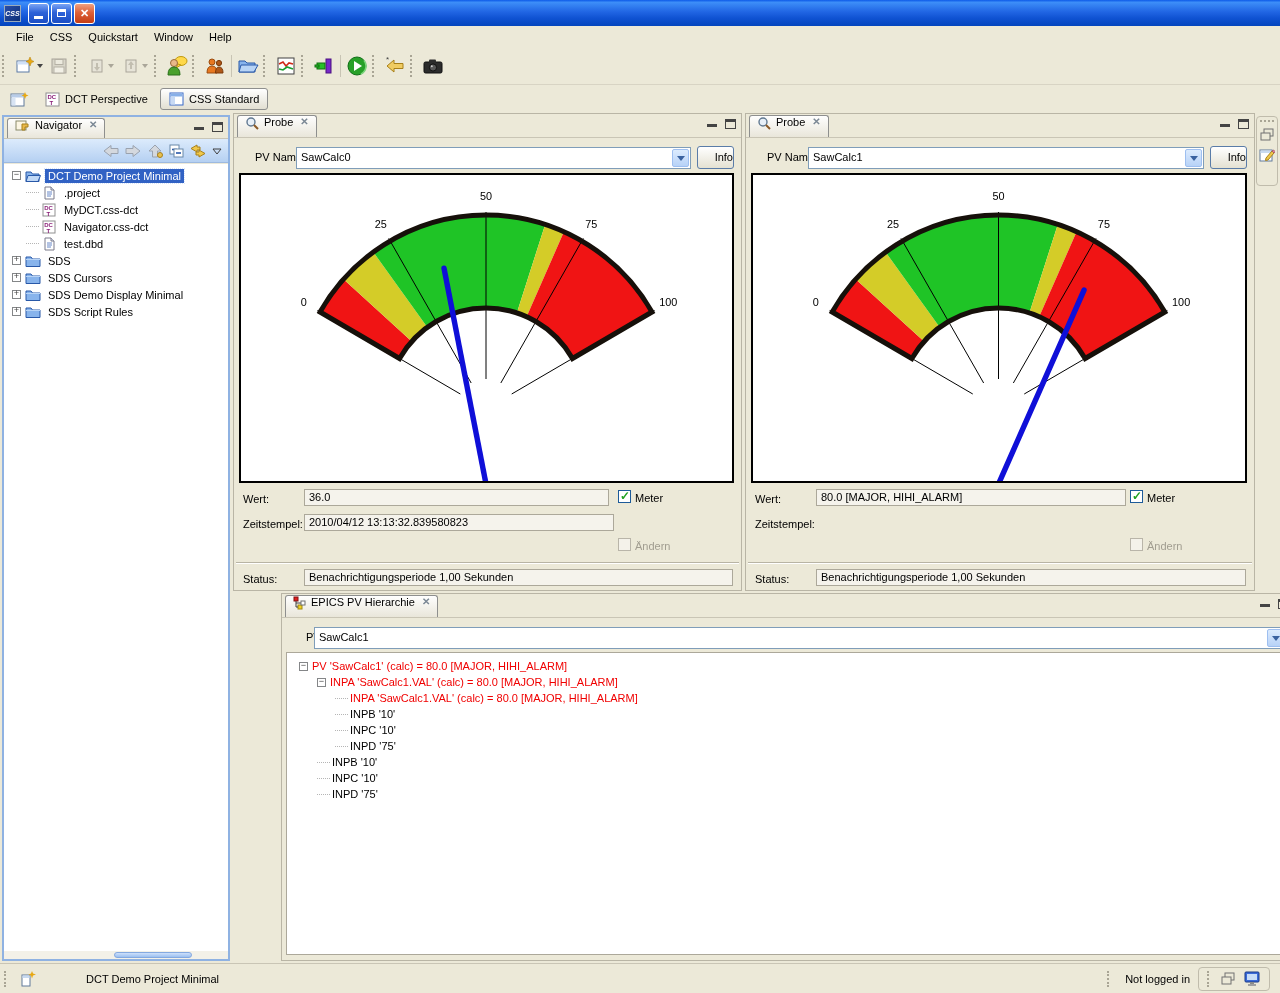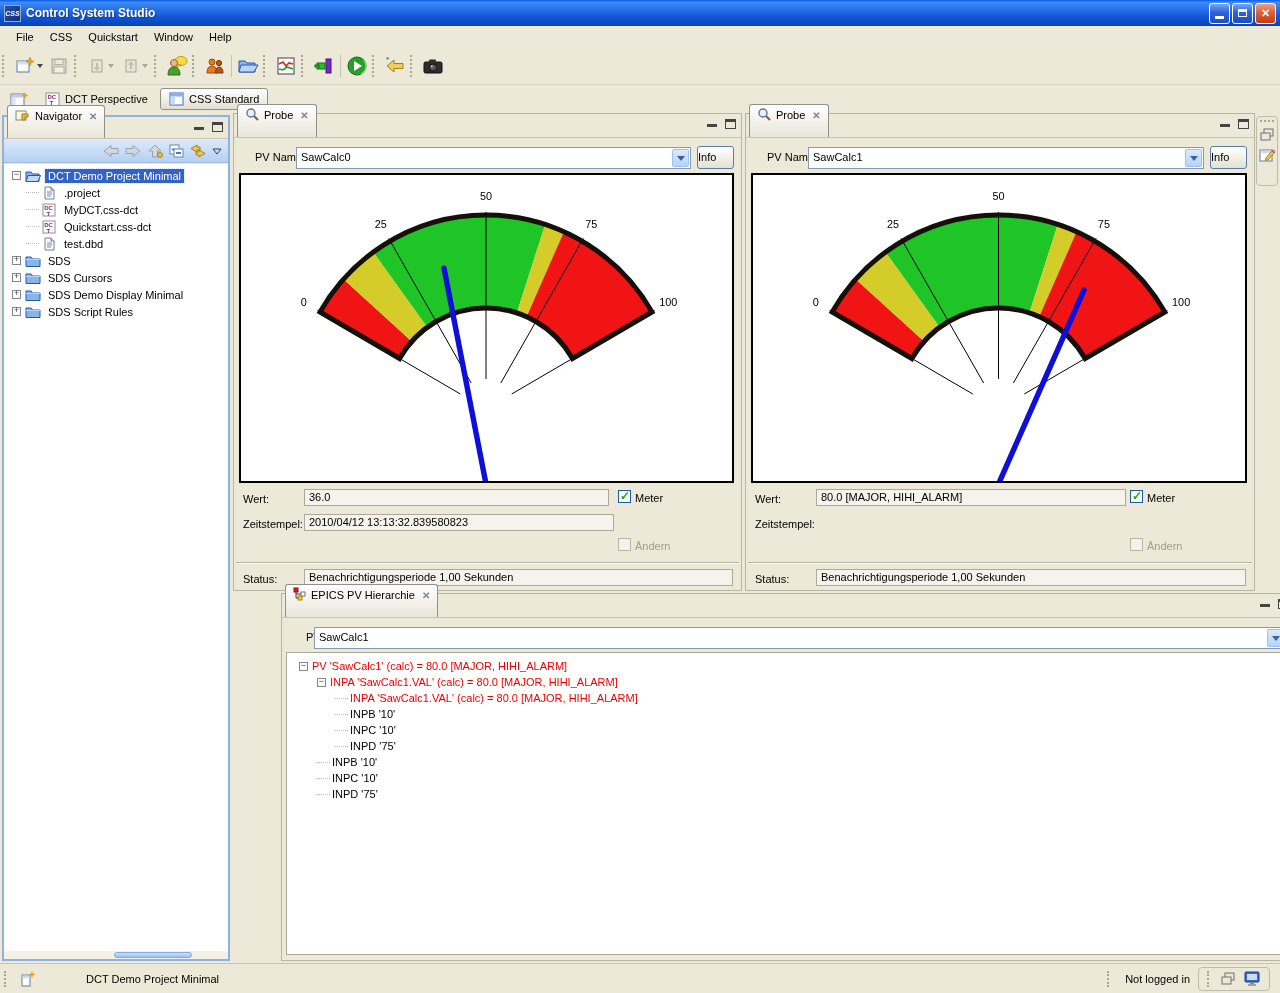--- a/index.html
+++ b/index.html
@@ -42,21 +42,21 @@
   #perspbar { position:absolute; left:0; top:85px; width:1280px; height:28px; background:#ece9d8;
     display:flex; align-items:center; padding-left:6px; gap:4px; }
   .persp { display:flex; align-items:center; gap:5px; padding:3px 8px; border-radius:3px; }
   .persp.active { background:linear-gradient(#fff,#e2dfd2); border:1px solid #8e8f8e; }
   .persp-iconbtn { padding:3px 4px; }
 
   
   .panel { position:absolute; background:#ece9d8; border:1px solid #b9b5a5; }
   .tabrow { position:relative; height:24px; display:flex; align-items:flex-end; padding-left:3px;
     border-bottom:1px solid #c9c5b5; }
-  .tab { height:22px; display:flex; align-items:flex-end; gap:5px; padding:16px 7px;
+  .tab { height:22px; display:flex; align-items:flex-start; gap:5px; padding:0 7px;
     background:linear-gradient(#fefefe,#e9e6da); border:1px solid #8e8f8e; border-bottom:none;
     border-radius:3px 3px 0 0; }
   .tab .close-x { color:#7a8794; font-size:10px; font-weight:bold; margin-left:2px; }
   .minmax { position:absolute; right:5px; top:5px; display:flex; gap:8px; align-items:center; }
   .mm-min { width:10px; height:5px; border-bottom:3px solid #444; }
   .mm-max { width:11px; height:10px; border:1px solid #444; border-top:3px solid #444; }
 
   
   #navigator { left:2px; top:115px; width:228px; height:846px; border:2px solid #8fb2e2; }
   #nav-toolbar { height:24px; background:linear-gradient(#dcebfc,#b5d0f2); display:flex; align-items:center;
@@ -81,21 +81,21 @@
   .pv-label { position:absolute; left:7px; top:37px;padding-left:14px; }
   .pv-combo { position:absolute; left:62px; top:33px; right:50px; height:22px; background:#fff;
     border:1px solid #7f9db9; }
   .pv-combo .val { position:absolute; left:4px; top:3px; }
   .combo-btn { position:absolute; right:1px; top:1px; bottom:1px; width:17px; border-radius:2px;
     background:linear-gradient(#dcebfe,#b7d2f7); border:1px solid #9ebff0;
     display:flex; align-items:center; justify-content:center; }
   .combo-btn::after { content:""; width:0; height:0; border-left:4px solid transparent;
     border-right:4px solid transparent; border-top:5px solid #3a62a0; }
   .info-btn { position:absolute; right:7px; top:32px; width:37px; height:23px; border:1px solid #5a7ca8;
-    border-radius:3px; background:linear-gradient(#fff,#e4e1d2); text-align:left; line-height:21px; }
+    border-radius:3px; background:linear-gradient(#fff,#e4e1d2); text-align:right; line-height:21px; }
   .meter-box { position:absolute; left:5px; top:59px; right:7px; height:310px; background:#fff;
     border:2px solid #000; }
   .meter-box svg { width:100%; height:100%; }
   .frow-label { position:absolute; left:9px; }
   .ffield { position:absolute; left:70px; height:17px; background:#f5f3ec; border:1px solid #aca89a;
     padding:1px 4px; line-height:13px; white-space:nowrap; overflow:hidden; }
   .cb { position:absolute; width:13px; height:13px; background:#fff; border:1px solid #1d5b99; }
   .cb.checked::after { content:"✓"; position:absolute; left:1px; top:-2px; color:#21a121; font-size:12px; font-weight:bold; }
   .cb.disabled { border-color:#b9b5a9; background:#f4f2ea; }
   .cb-label { position:absolute; }
@@ -128,21 +128,20 @@
 
   svg { display:block; }
 </style>
 </head>
 <body>
 
 <div id="app">
 
   <div id="titlebar">
     <div class="app-logo">CSS</div>
-    <div class="title">Control System Studio</div>
     <div class="winbtn">
         <div class="glyph-min"></div>
       </div>
     <div class="winbtn">
         <div class="glyph-restore"></div>
       </div>
     <div class="winbtn close">✕</div>
   </div>
 
   <div id="menubar">
@@ -349,21 +348,21 @@
         </svg>
         <span class="tlabel">MyDCT.css-dct</span>
       </div>
       <div class="trow d1">
         <span class="stub"></span>
         <svg class="ticon" viewBox="0 0 16 14">
           <rect x="2" y="1" width="12" height="12" fill="#fff" stroke="#909090"></rect>
           <text x="3.2" y="7" font-size="6" font-weight="bold" fill="#8a1f78">DC</text>
           <text x="5.5" y="12.5" font-size="6" font-weight="bold" fill="#8a1f78">T</text>
         </svg>
-        <span class="tlabel">Quickstart.css-dct</span>
+        <span class="tlabel">Navigator.css-dct</span>
       </div>
       <div class="trow d1">
         <span class="stub"></span>
         <svg class="ticon" viewBox="0 0 16 14">
           <path d="M4,1 L10,1 L13,4 L13,13 L4,13 Z" fill="#fff" stroke="#7a7a8a"></path>
           <path d="M10,1 L10,4 L13,4" fill="#d8e0f0" stroke="#7a7a8a"></path>
           <line x1="6" y1="6" x2="11" y2="6" stroke="#6888c8"></line>
             <line x1="6" y1="8" x2="11" y2="8" stroke="#6888c8"></line>
             <line x1="6" y1="10" x2="10" y2="10" stroke="#6888c8"></line>
         </svg>

